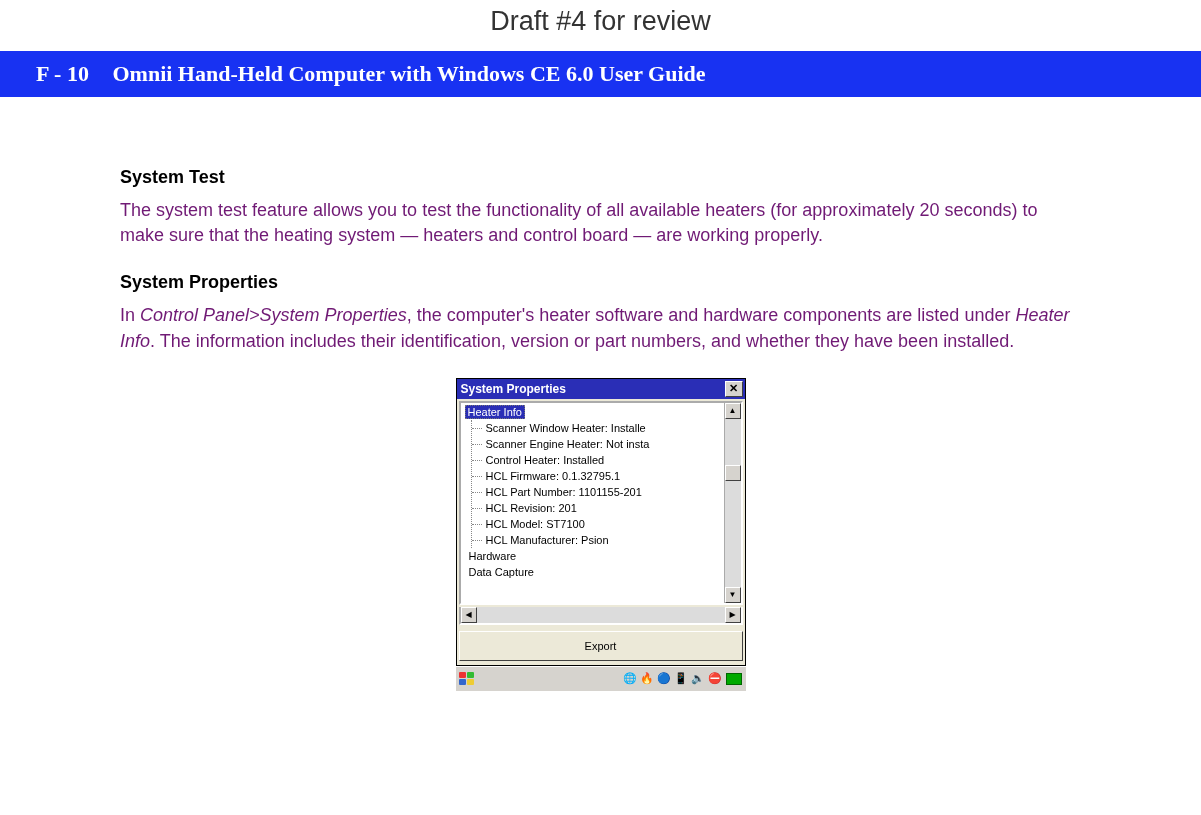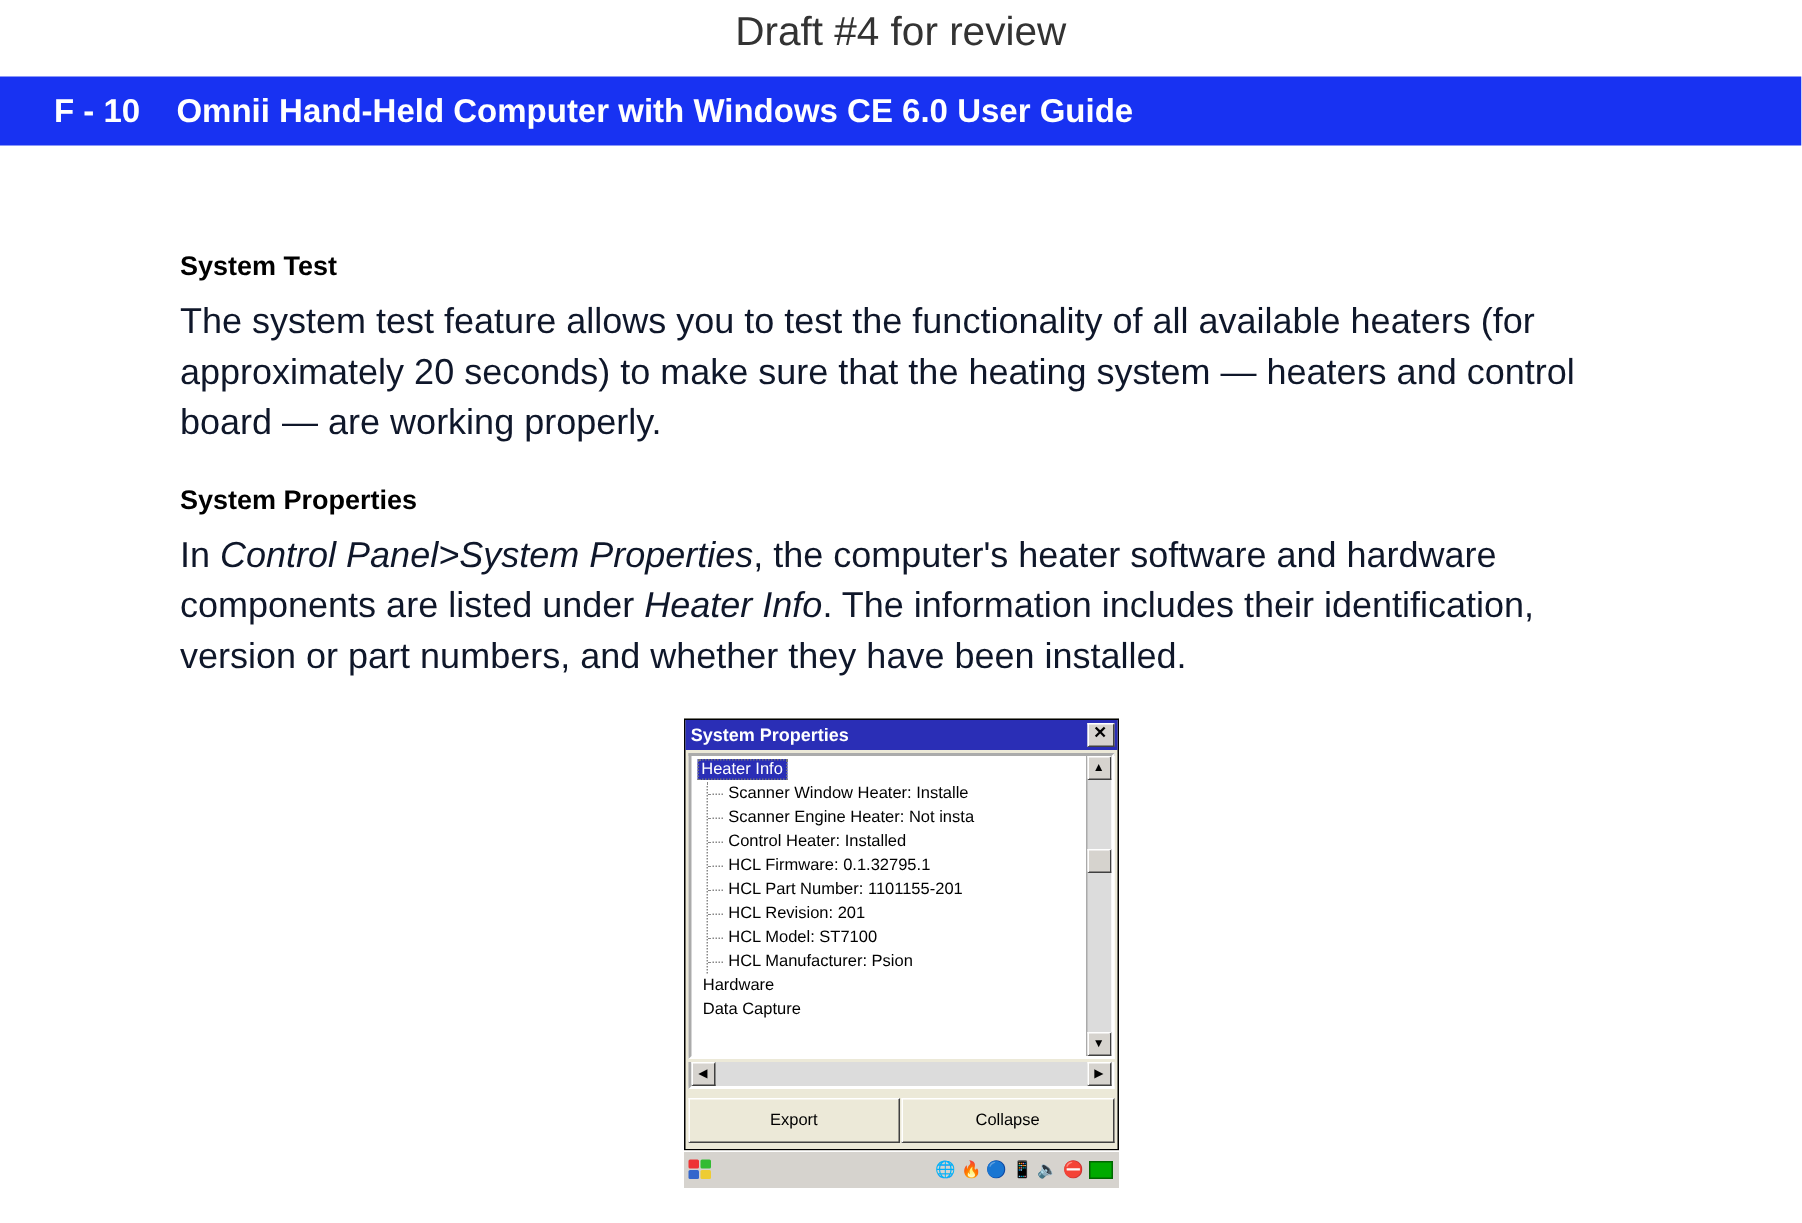--- a/index.html
+++ b/index.html
@@ -15,40 +15,40 @@
     color: #333;
     padding: 6px 0 14px 0;
     font-weight: normal;
   }
   .blue-bar {
     background: #1832f2;
     color: #fff;
     padding: 10px 36px;
     font-size: 22px;
     font-weight: bold;
-    font-family: Liberation Sans, sans-serif;
+    font-family: Liberation Serif, serif;
   }
   .blue-bar .pagenum {
     margin-right: 18px;
   }
   .content {
     padding: 70px 120px 0 120px;
     max-width: 970px;
   }
   .section-heading {
     font-weight: bold;
     font-size: 18px;
     margin-bottom: 10px;
     color: #000;
   }
   .para {
-    font-size: 24px;
+    font-size: 18px;
     line-height: 1.4;
     margin-bottom: 24px;
-    color: #0f172a;
+    color: #701a75;
   }
   .para .ital {
     font-style: italic;
   }
   
   .dialog-wrap {
     margin: 20px auto 0 auto;
     width: 290px;
     font-family: Tahoma, Geneva, sans-serif;
     font-size: 11px;
@@ -291,21 +291,20 @@
       <div class="hscroll">
         <div class="arrow left">
             <span>◀</span>
           </div>
         <div class="arrow right">
             <span>▶</span>
           </div>
       </div>
       <div class="button-row">
         <div class="btn">Export</div>
-        <div class="btn">Collapse</div>
       </div>
     </div>
     <div class="taskbar">
       <div class="start-logo">
         <span class="r"></span>
           <span class="g"></span>
           <span class="b"></span>
           <span class="y"></span>
       </div>
       <div class="spacer"></div>

